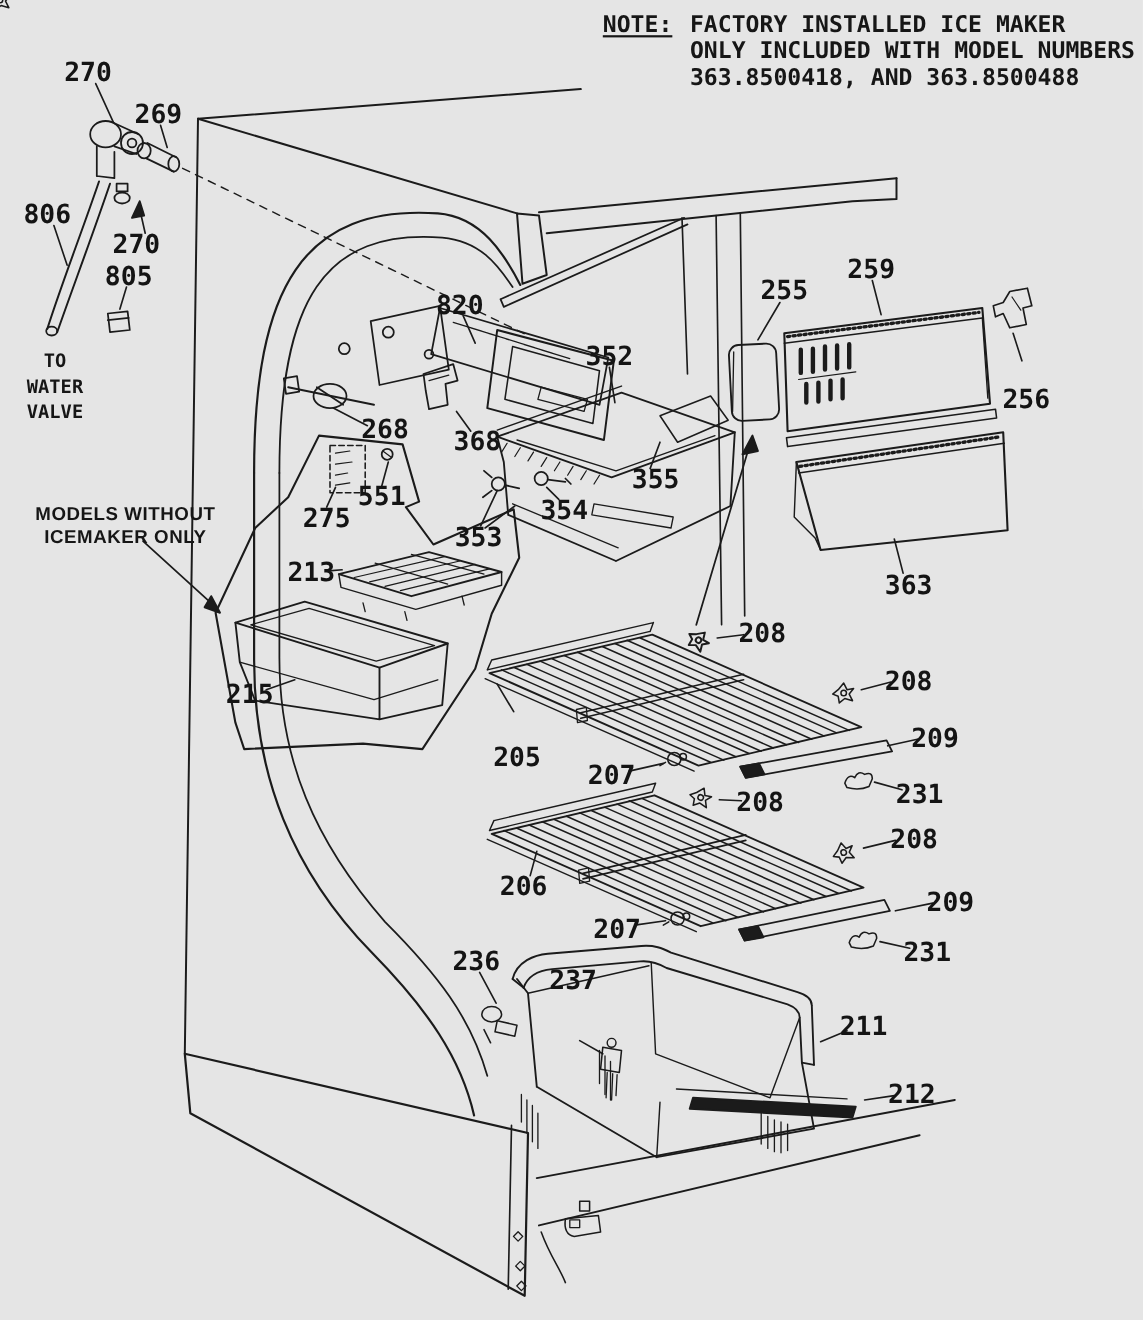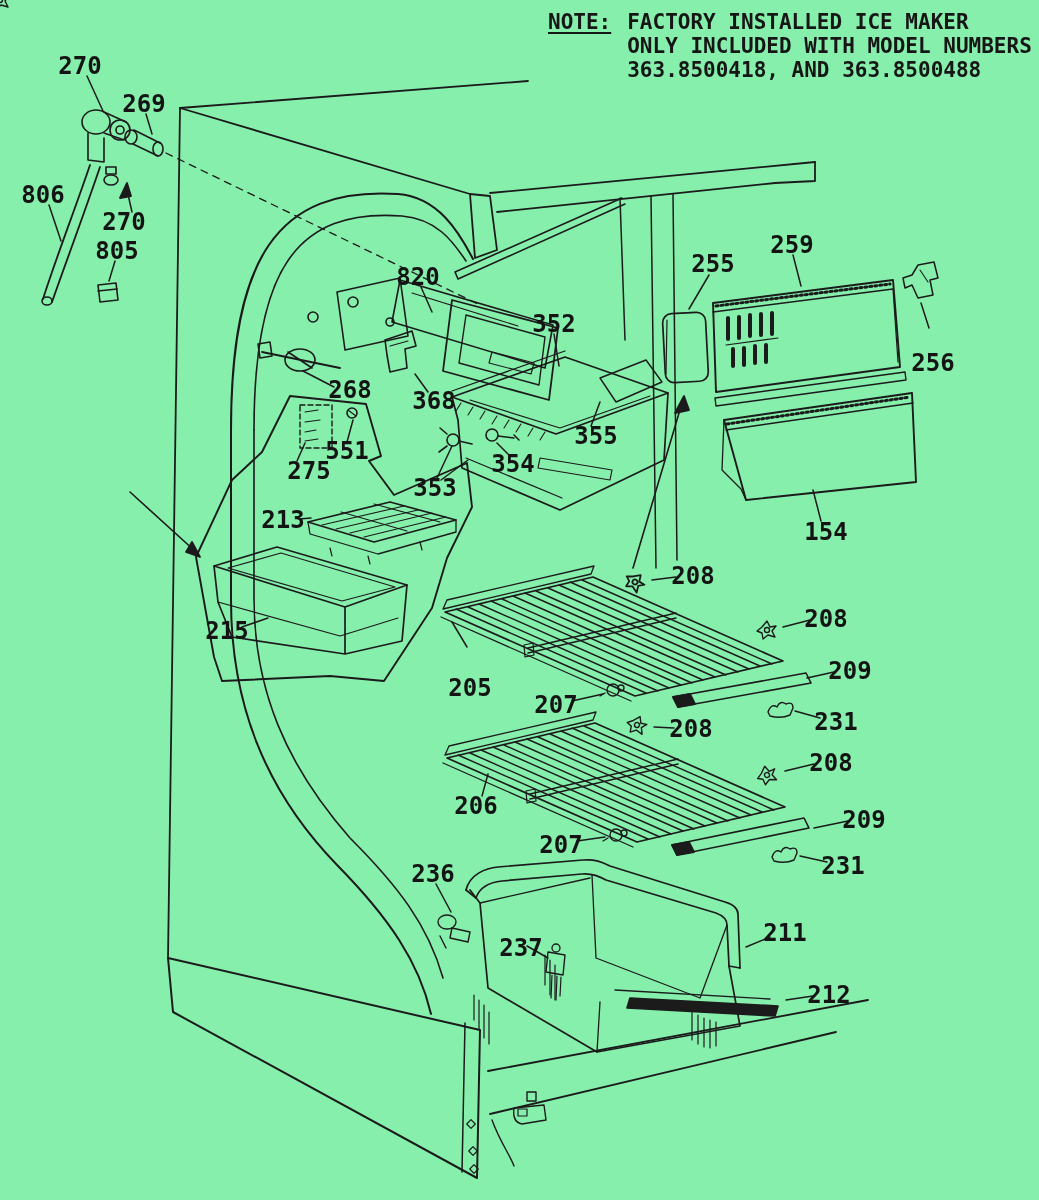--- a/index.html
+++ b/index.html
@@ -1,17 +1,17 @@
 <!DOCTYPE html>
 <html><head>
 <meta charset="utf-8">
 <style>
   html,body{margin:0;padding:0;background:#fff;}
   #stage{
-    position:relative;width:1039px;height:1200px;background:#86efac;
+    position:relative;width:1039px;height:1200px;background:#e5e5e5;
     font-family:"DejaVu Sans Mono", monospace;color:#161616;overflow:hidden;
   }
   #artwork{position:absolute;left:0;top:0;}
   .note{
     position:absolute;left:548px;top:10px;display:flex;gap:16px;
     font-size:21px;line-height:24px;font-weight:bold;letter-spacing:0px;white-space:nowrap;
   }
   .note .note-label{text-decoration:underline;text-underline-offset:3px;}
   .annot{position:absolute;text-align:center;font-weight:bold;}
   .annot.water{left:10px;top:318px;width:80px;font-size:17px;line-height:23px;}
@@ -301,53 +301,62 @@
 
   <div class="note">
     <span class="note-label">NOTE:</span>
     <div class="note-lines">
       <div>FACTORY INSTALLED ICE MAKER</div>
       <div>ONLY INCLUDED WITH MODEL NUMBERS</div>
       <div>363.8500418, AND 363.8500488</div>
     </div>
   </div>
 
-
+  <div class="annot water">
+    <div>TO</div>
+    <div>WATER</div>
+    <div>VALVE</div>
+  </div>
+
+  <div class="annot models">
+    <div>MODELS WITHOUT</div>
+    <div>ICEMAKER ONLY</div>
+  </div>
 
   <div id="labels-layer">
       <div class="part-label" style="left: 80px; top: 66px;">270</div>
       <div class="part-label" style="left: 144px; top: 104px;">269</div>
       <div class="part-label" style="left: 43px; top: 195px;">806</div>
       <div class="part-label" style="left: 124px; top: 222px;">270</div>
       <div class="part-label" style="left: 117px; top: 251px;">805</div>
       <div class="part-label" style="left: 418px; top: 277px;">820</div>
       <div class="part-label" style="left: 554px; top: 324px;">352</div>
       <div class="part-label" style="left: 350px; top: 390px;">268</div>
       <div class="part-label" style="left: 434px; top: 401px;">368</div>
       <div class="part-label" style="left: 596px; top: 436px;">355</div>
       <div class="part-label" style="left: 513px; top: 464px;">354</div>
       <div class="part-label" style="left: 435px; top: 488px;">353</div>
       <div class="part-label" style="left: 347px; top: 451px;">551</div>
-      <div class="part-label" style="left: 309px; top: 471px;">275</div>
+      <div class="part-label" style="left: 297px; top: 471px;">275</div>
       <div class="part-label" style="left: 283px; top: 520px;">213</div>
       <div class="part-label" style="left: 227px; top: 631px;">215</div>
       <div class="part-label" style="left: 713px; top: 264px;">255</div>
       <div class="part-label" style="left: 792px; top: 245px;">259</div>
       <div class="part-label" style="left: 933px; top: 338px; margin-top: 25px;">256</div>
-      <div class="part-label" style="left: 826px; top: 532px;">154</div>
+      <div class="part-label" style="left: 826px; top: 532px;">363</div>
       <div class="part-label" style="left: 693px; top: 576px;">208</div>
       <div class="part-label" style="left: 826px; top: 619px;">208</div>
       <div class="part-label" style="left: 470px; top: 688px;">205</div>
       <div class="part-label" style="left: 850px; top: 671px;">209</div>
       <div class="part-label" style="left: 556px; top: 705px;">207</div>
       <div class="part-label" style="left: 836px; top: 722px;">231</div>
       <div class="part-label" style="left: 691px; top: 729px;">208</div>
       <div class="part-label" style="left: 831px; top: 763px;">208</div>
       <div class="part-label" style="left: 476px; top: 806px;">206</div>
       <div class="part-label" style="left: 864px; top: 820px;">209</div>
       <div class="part-label" style="left: 561px; top: 845px;">207</div>
       <div class="part-label" style="left: 843px; top: 866px;">231</div>
       <div class="part-label" style="left: 433px; top: 874px;">236</div>
-      <div class="part-label" style="left: 521px; top: 948px;">237</div>
+      <div class="part-label" style="left: 521px; top: 891px;">237</div>
       <div class="part-label" style="left: 785px; top: 933px;">211</div>
       <div class="part-label" style="left: 829px; top: 995px;">212</div>
     </div>
 </div>
 
 </body></html>

